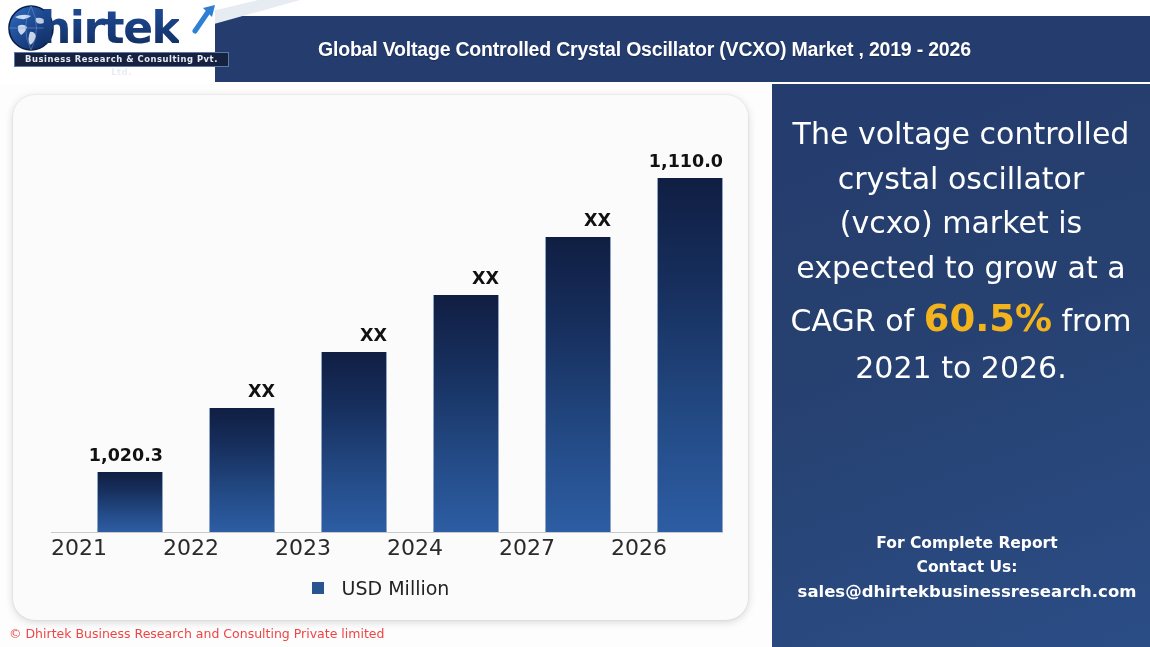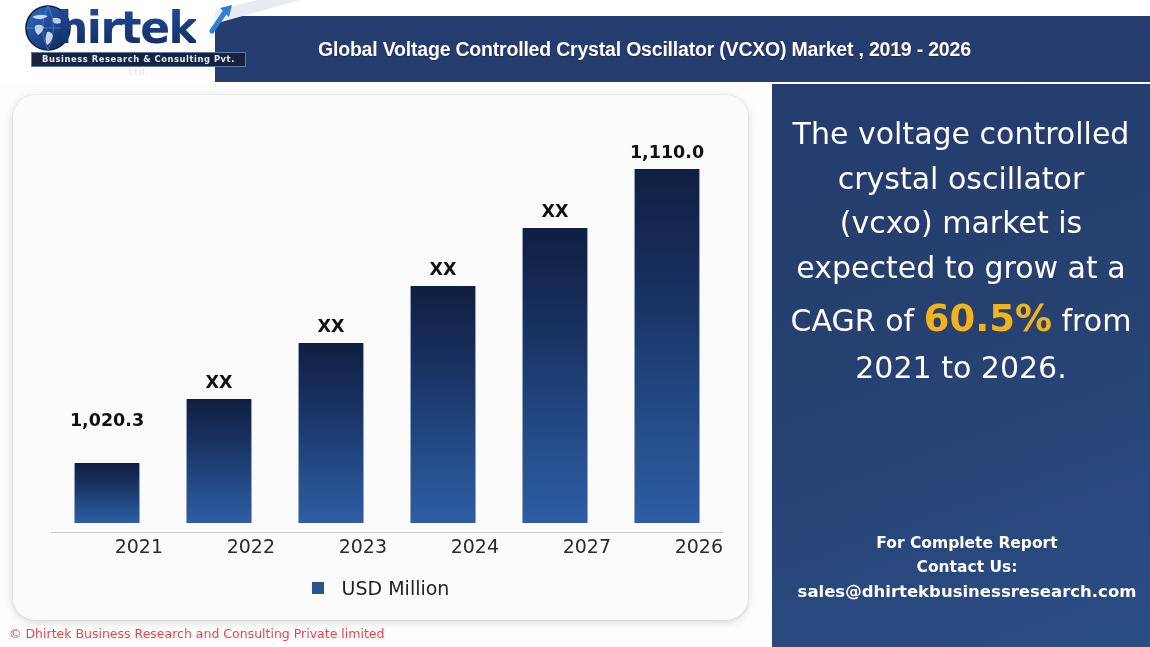--- a/index.html
+++ b/index.html
@@ -40,21 +40,21 @@
     position: absolute; left: 0; top: 0;
     width: 0; height: 0;
     border-left: 258px solid #ffffff;
     border-bottom: 62px solid transparent;
   }
   #header-wedge .block-white {
     position: absolute; left: 0; top: 0; width: 215px; height: 84px; background: #ffffff;
   }
 
   
-  #logo { position: absolute; left: 23px; top: 2px; width: 240px; height: 74px; z-index: 5; }
+  #logo { position: absolute; left: 6px; top: 2px; width: 240px; height: 74px; z-index: 5; }
   #logo-mark { position: absolute; left: 0px; top: 2px; width: 52px; height: 48px; }
   #logo-word {
     position: absolute; left: 34px; top: 0px;
     font-size: 44px; font-weight: bold; letter-spacing: -1.5px;
     background: linear-gradient(180deg, #1f4f9e 0%, #1a3f80 45%, #0f2a5a 100%);
     -webkit-background-clip: text; background-clip: text; color: transparent;
     font-family: "DejaVu Sans", sans-serif;
   }
   #logo-arrow { position: absolute; left: 186px; top: 2px; width: 26px; height: 30px; }
   #logo-tag {
@@ -70,41 +70,41 @@
     position: absolute; left: 13px; top: 95px; width: 735px; height: 525px;
     background: #fbfbfb; border-radius: 22px;
     box-shadow: 0 2px 9px rgba(0,0,0,0.16), 0 0 0 1px rgba(0,0,0,0.03);
   }
   #plot { position: absolute; left: 26px; top: 18px; width: 690px; height: 420px; }
   #baseline {
     position: absolute; left: 12px; bottom: 0px; width: 672px; height: 1px;
     background: #c9c9c9;
   }
   .bar-slot {
-    position: absolute; bottom: 10px; width: 112px;
-    display: flex; flex-direction: column; align-items: center; justify-content: flex-end;
+    position: absolute; bottom: 1px; width: 112px;
+    display: flex; flex-direction: column; align-items: flex-end; justify-content: flex-end;
     height: 419px;
   }
   .bar-label {
     font-size: 17.5px; font-weight: bold; color: #111111;
     margin-bottom: 7px; white-space: nowrap;
     font-family: "DejaVu Sans", sans-serif;
   }
   .bar {
     width: 66px;
     background: linear-gradient(180deg, #101e42 0%, #17305f 32%, #234a85 68%, #2d5da4 100%);
     border-left: 1px solid #8fa3c4;
     border-right: 1px solid #8fa3c4;
   }
   #xaxis {
     position: absolute; left: 26px; top: 440px; width: 690px; height: 32px;
   }
   .xtick {
-    position: absolute; width: 112px; text-align: right;
-    font-size: 19px; color: #2a2a2a; top: 0;
+    position: absolute; width: 112px; text-align: left;
+    font-size: 22px; color: #2a2a2a; top: 0;
     font-family: "DejaVu Sans", sans-serif;
   }
   #legend {
     position: absolute; left: 0; top: 482px; width: 735px;
     display: flex; align-items: center; justify-content: center; gap: 18px;
   }
   #legend-swatch { width: 12px; height: 12px; background: #28548f; display: inline-block; }
   #legend-label { font-size: 19px; color: #232323; font-family: "DejaVu Sans", sans-serif; }
 
   
@@ -179,21 +179,21 @@
       <div id="logo-tag">Business Research &amp; Consulting Pvt. Ltd.</div>
     </div>
 
     <div id="title-text">Global Voltage Controlled Crystal Oscillator (VCXO) Market , 2019 - 2026</div>
   </div>
 
   <div id="chart-card">
     <div id="plot">
       <div id="baseline"></div>
 
-      <div class="bar-slot" style="left:12px;gap:26px;">
+      <div class="bar-slot" style="left:12px;">
         <div class="bar-label">1,020.3</div>
         <div class="bar" style="height:60px;"></div>
       </div>
       <div class="bar-slot" style="left:124px;">
         <div class="bar-label">XX</div>
         <div class="bar" style="height:124px;"></div>
       </div>
       <div class="bar-slot" style="left:236px;">
         <div class="bar-label">XX</div>
         <div class="bar" style="height:180px;"></div>

